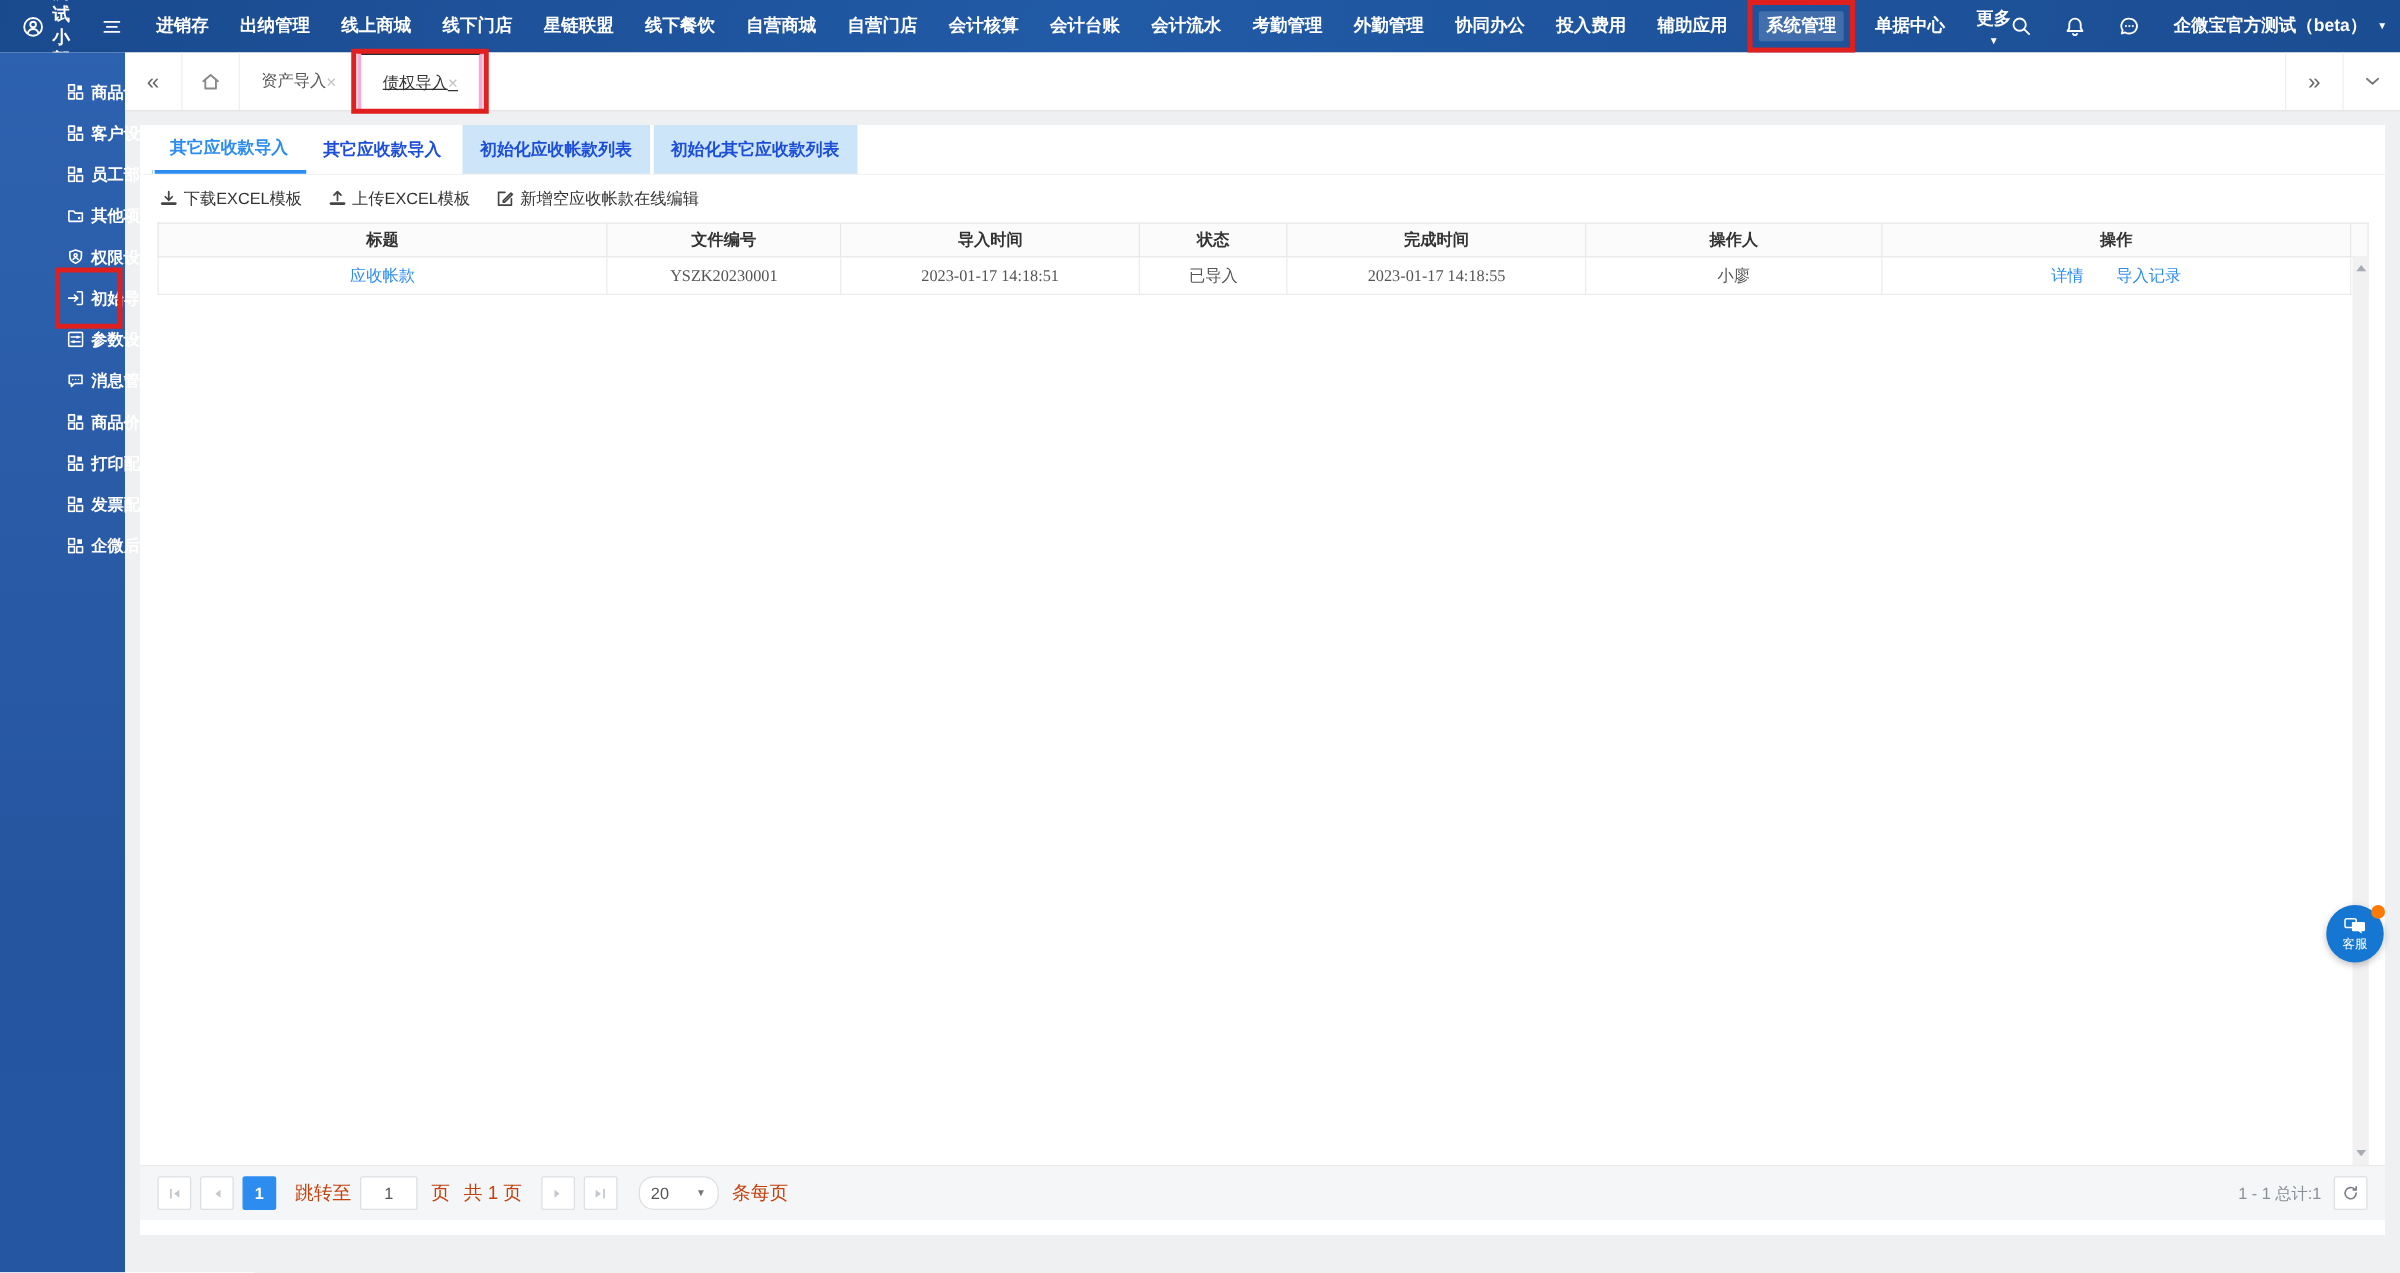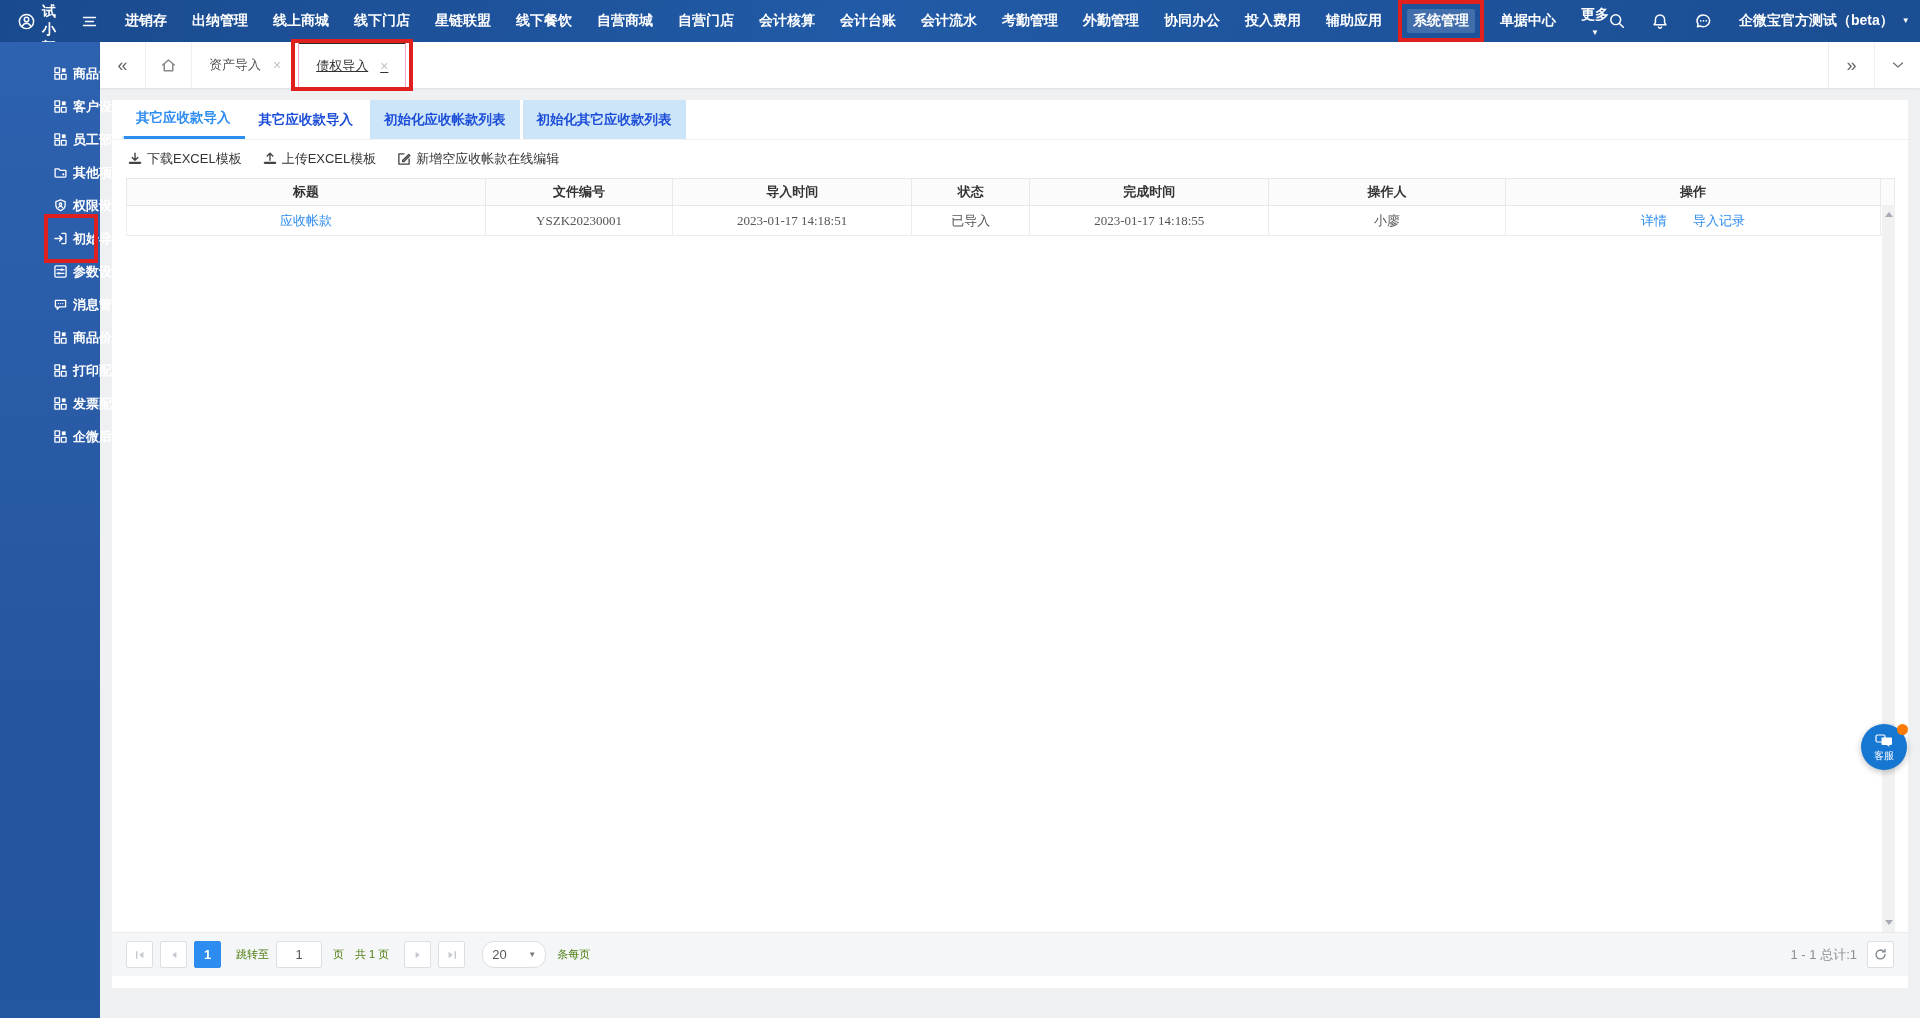--- a/index.html
+++ b/index.html
@@ -34,21 +34,21 @@
   .sidebar { width:100px; background:linear-gradient(180deg,#2d62b0 0%,#26559f 70%,#2456a2 100%); padding-top:15px; color:#fff; flex:none;padding-left:43px; }
   .side-item { position:relative; height:33px; display:flex; align-items:center; gap:6px; padding-left:11px; font-size:13px; font-weight:700; cursor:pointer; white-space:nowrap; }
   .side-item .sic { flex:none; display:flex; }
   .content { flex:1; display:flex; flex-direction:column; min-width:0; }
 
   
   .tabstrip { height:46px; background:#fff; display:flex; align-items:stretch; box-shadow:0 1px 2px rgba(0,0,0,.08); position:relative; z-index:2; }
   .tbtn { width:46px; display:flex; align-items:center; justify-content:center; color:#666; border-right:1px solid #efefef; cursor:pointer; font-size:18px; }
   .tstrip-right { margin-left:auto; display:flex; }
   .tstrip-right .tbtn { border-right:none; border-left:1px solid #efefef; }
-  .dtab { position:relative; display:flex; align-items:center; gap:12px; padding:0 17px; border-right:1px solid #f9a8d4; font-size:13px; color:#555; cursor:pointer; }
+  .dtab { position:relative; display:flex; align-items:center; padding:0 17px; border-right:3px solid #f9a8d4; font-size:13px; color:#555; cursor:pointer; }
   .dtab .close { color:#c2c2c2; font-size:14px; cursor:pointer; }
   .dtab.active { border-top:2px solid #2b2b2b; color:#333;text-decoration:underline; }
 
   
   .workspace { flex:1; padding:12px 12px 30px 12px; min-height:0; }
   .panel { background:#fff; height:100%; display:flex; flex-direction:column; padding-bottom:12px; }
 
   .subtabs { display:flex; align-items:stretch; height:40px; padding-left:10px; border-bottom:1px solid #f2f2f2; flex:none; }
   .subtab { display:flex; align-items:center; padding:0 14px; font-size:13.5px; font-weight:700; color:#1d4ed8; cursor:pointer; white-space:nowrap; }
   .subtab.active { color:#2d8cf0; border-bottom:3px solid #2d8cf0; }
@@ -67,21 +67,21 @@
   .row-actions { display:flex; justify-content:center; gap:26px; }
   .vtrack { position:absolute; right:0; top:27px; bottom:0; width:13px; background:#f1f1f2; display:flex; flex-direction:column; align-items:center; justify-content:space-between; padding:7px 0; }
   .tri-up { width:0; height:0; border-left:4px solid transparent; border-right:4px solid transparent; border-bottom:5px solid #a7acb4; }
   .tri-down { width:0; height:0; border-left:4px solid transparent; border-right:4px solid transparent; border-top:5px solid #a7acb4; }
 
   
   .pagination { height:44px; background:#f5f6f7; border-top:1px solid #ebebeb; display:flex; align-items:center; padding:0 14px; gap:7px; color:#666; flex:none; }
   .pg-btn { width:27px; height:27px; border:1px solid #dcdfe3; background:#fff; border-radius:2px; display:flex; align-items:center; justify-content:center; color:#c3c7ce; cursor:pointer; flex:none; }
   .pg-btn.active { background:#2d8cf0; border-color:#2d8cf0; color:#fff; font-weight:700; font-size:13px; }
   .pg-input { width:46px; height:27px; border:1px solid #dcdfe3; border-radius:2px; text-align:center; font-size:13px; color:#555; background:#fff; outline:none; }
-  .pg-label { font-size:11px; color:#4d7c0f; }
+  .pg-label { font-size:15px; color:#c2410c; }
   .pg-select { width:64px; height:27px; border:1px solid #dcdfe3; background:#fff; border-radius:12px; display:flex; align-items:center; justify-content:space-between; padding:0 9px; color:#555; cursor:pointer; margin-left:10px; }
   .pg-select .caret { color:#777; }
   .pg-right { margin-left:auto; display:flex; align-items:center; gap:10px; color:#8a8f97; }
   .ml8 { margin-left:8px; } .ml4 { margin-left:4px; }
 
   
   .service { position:absolute; right:13px; top:724px; width:46px; height:46px; border-radius:50%; background:#1677d2; color:#fff; display:flex; flex-direction:column; align-items:center; justify-content:center; gap:1px; cursor:pointer; box-shadow:0 2px 6px rgba(0,0,0,.25); z-index:20; }
   .service-label { font-size:10px; line-height:1; }
   .service-dot { position:absolute; top:0px; right:-1px; width:11px; height:11px; border-radius:50%; background:#ff7a00; }
 </style>

